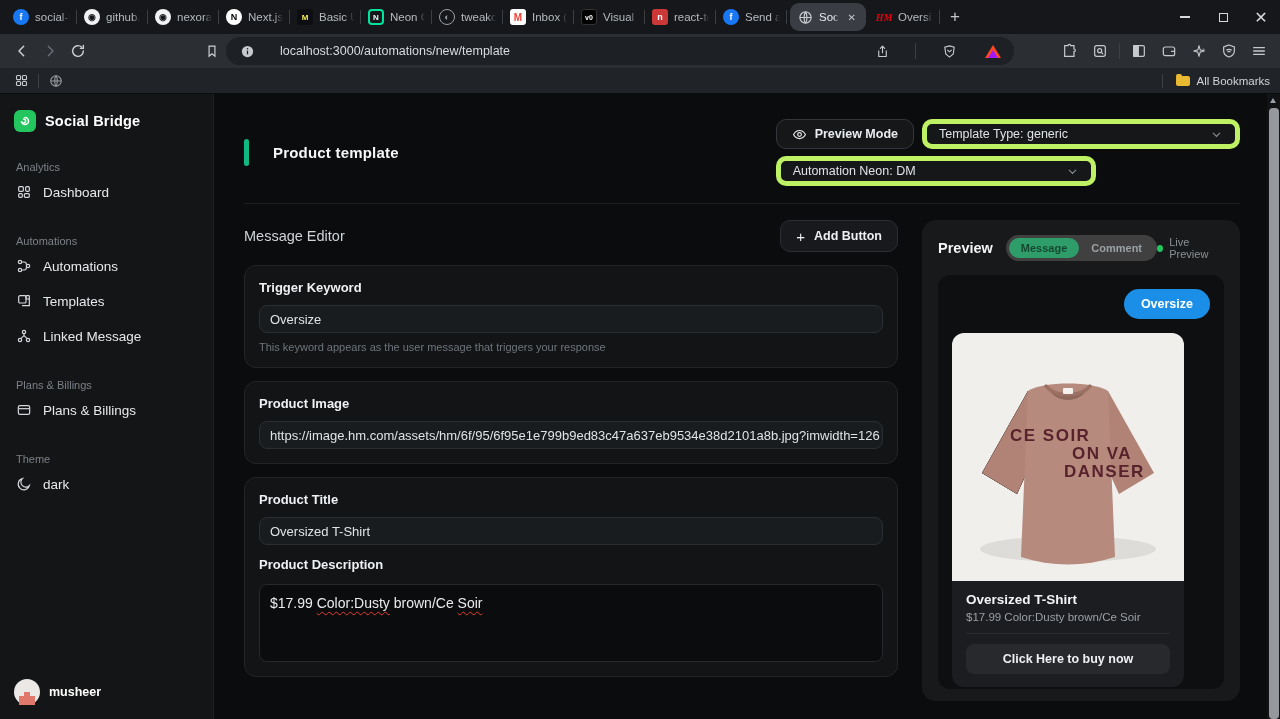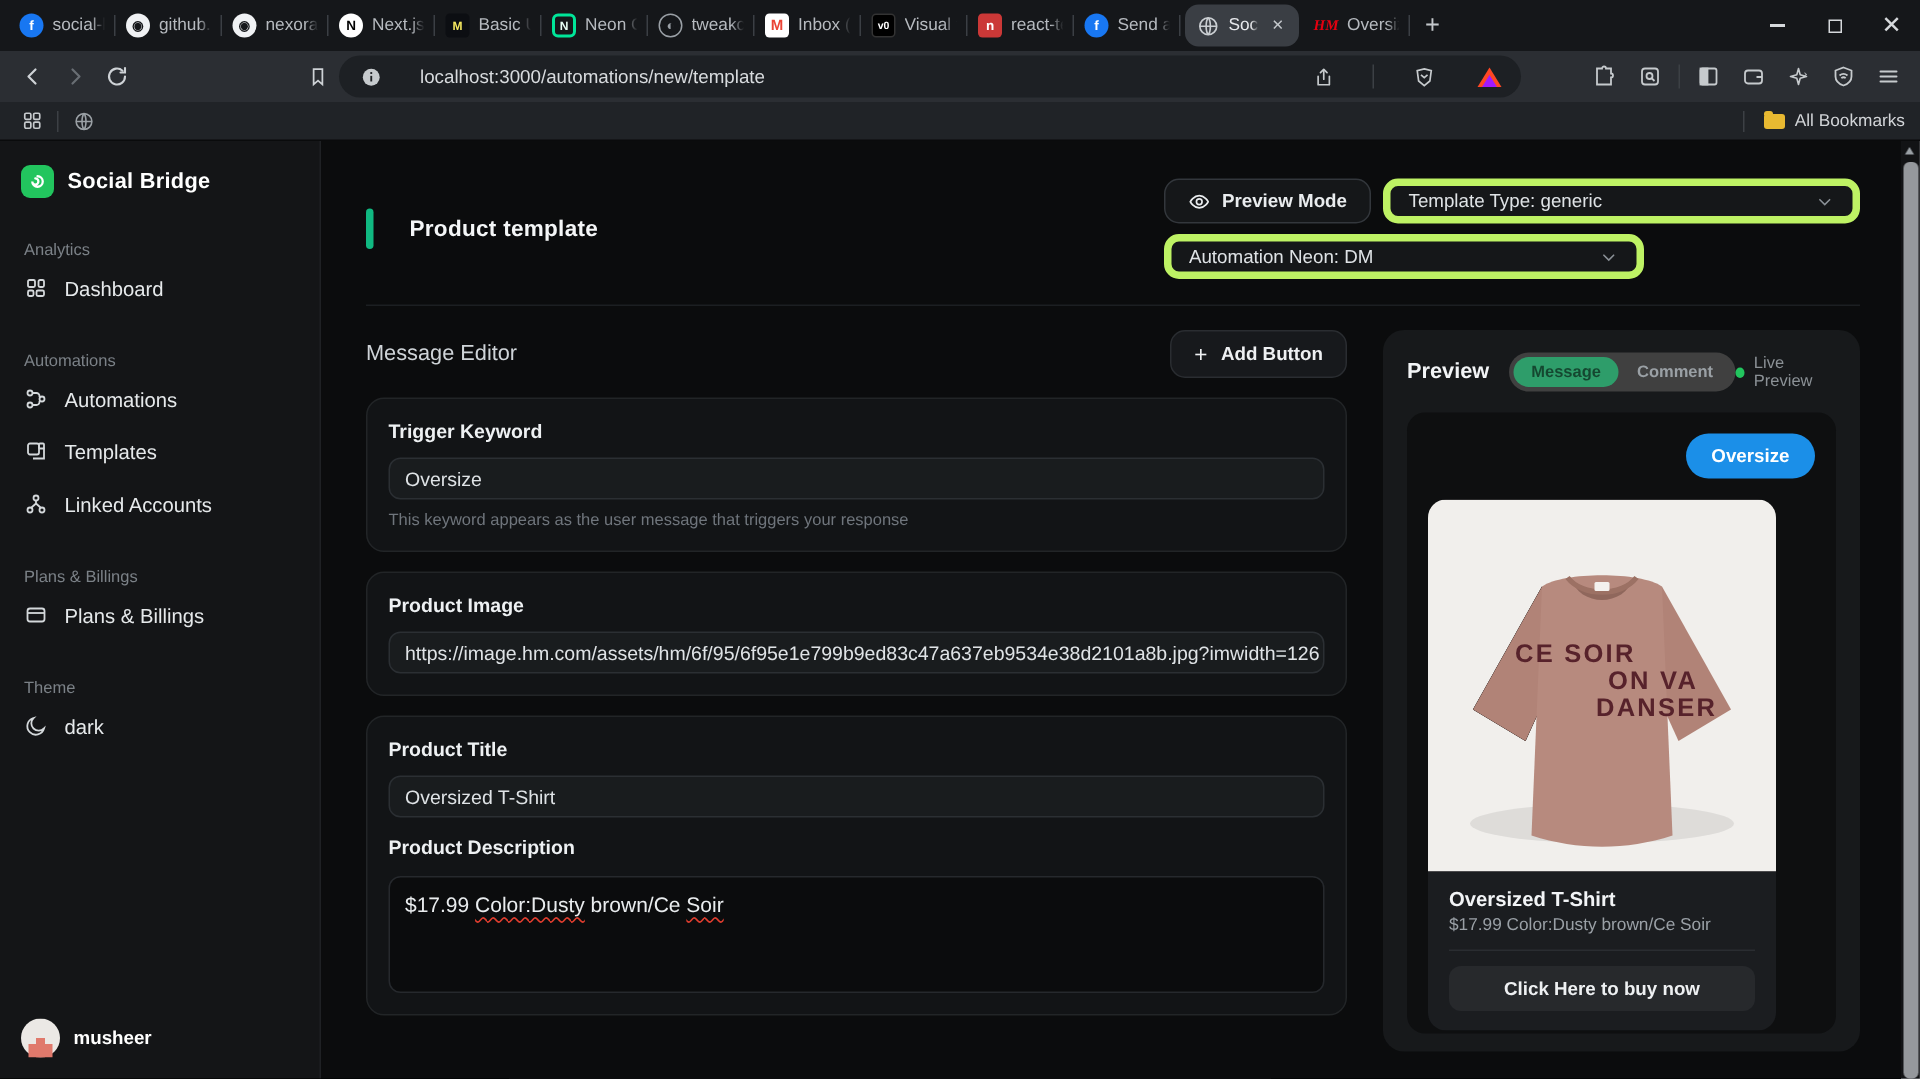--- a/index.html
+++ b/index.html
@@ -349,21 +349,21 @@
         </svg>
       <span>Templates</span>
     </div>
     <div class="nav-item">
       <svg width="16" height="16" viewBox="0 0 24 24" fill="none" stroke="currentColor" stroke-width="1.8">
           <circle cx="12" cy="6" r="2.5"></circle>
           <circle cx="6" cy="18" r="2.5"></circle>
           <circle cx="18" cy="18" r="2.5"></circle>
           <path d="M12 8.5v3M12 11.5l-4.5 4M12 11.5l4.5 4"></path>
         </svg>
-      <span>Linked Accounts</span>
+      <span>Linked Message</span>
     </div>
 
     <div class="sec-title">Plans &amp; Billings</div>
     <div class="nav-item">
       <svg width="16" height="16" viewBox="0 0 24 24" fill="none" stroke="currentColor" stroke-width="1.8">
           <rect x="3.5" y="5.5" width="17" height="13" rx="2.5"></rect>
           <path d="M3.5 10h17"></path>
         </svg>
       <span>Plans &amp; Billings</span>
     </div>

